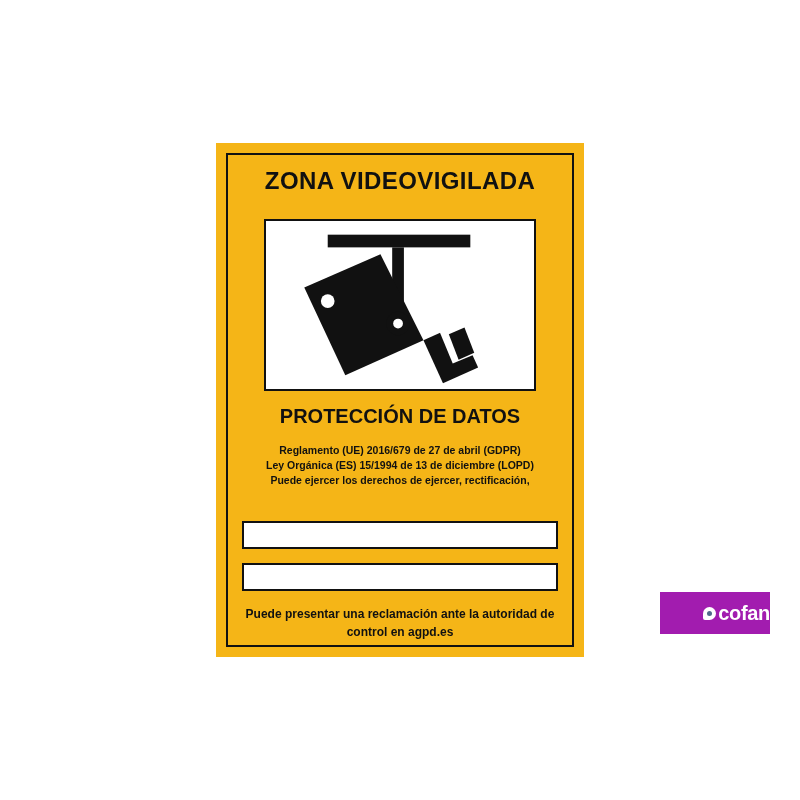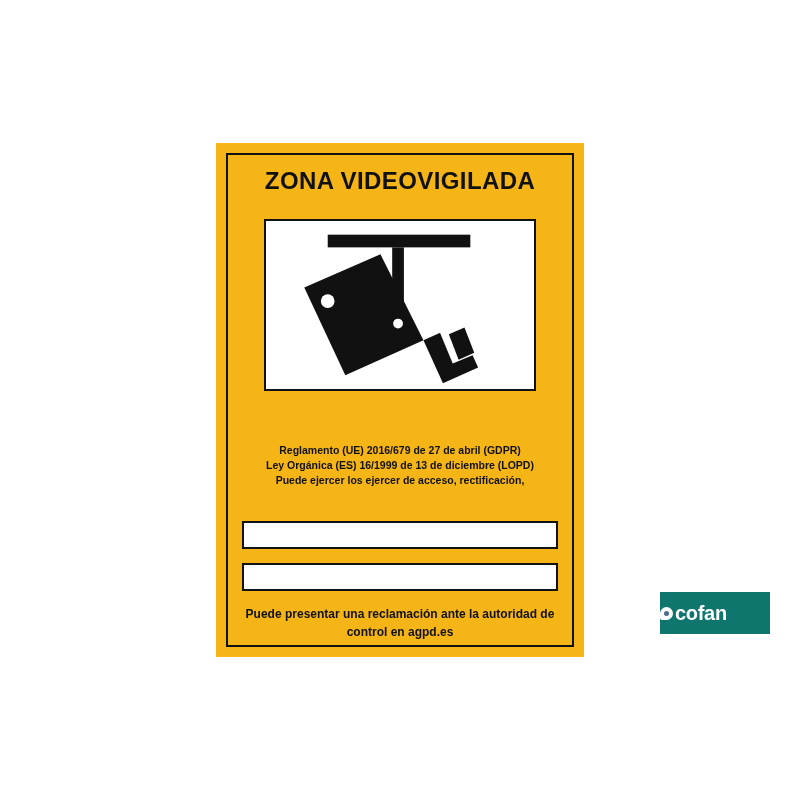--- a/index.html
+++ b/index.html
@@ -120,24 +120,24 @@
     display: block;
   }
 
   
   #cofan-logo {
     position: absolute;
     left: 660px;
     top: 592px;
     width: 110px;
     height: 42px;
-    background: #0f766e;
+    background: #a21caf;
     display: flex;
     align-items: center;
-    justify-content: flex-start;
+    justify-content: flex-end;
   }
   #cofan-logo .logo-inner {
     display: flex;
     align-items: center;
     gap: 2px;
   }
   #cofan-logo .logo-mark {
     width: 13px;
     height: 13px;
     background: #ffffff;
@@ -183,25 +183,26 @@
       <polygon points="176,112 200,102 214,136 190,146" fill="#ffffff"></polygon>
       <polygon points="186,116 202,109 212,135 196,142" fill="#111111"></polygon>
 
       <circle cx="62" cy="82" r="7" fill="#ffffff"></circle>
 
       <circle cx="134" cy="105" r="12" fill="#111111"></circle>
       <circle cx="134" cy="105" r="5" fill="#ffffff"></circle>
     </svg>
   </div>
 
+  <div id="sign-subtitle">PROTECCIÓN DE DATOS</div>
 
   <div id="legal-block">
     <span class="legal-line">Reglamento (UE) 2016/679 de 27 de abril (GDPR)</span>
-    <span class="legal-line">Ley Orgánica (ES) 16/1999 de 13 de diciembre (LOPD)</span>
-    <span class="legal-line">Puede ejercer los ejercer de acceso, rectificación,</span>
+    <span class="legal-line">Ley Orgánica (ES) 15/1994 de 13 de diciembre (LOPD)</span>
+    <span class="legal-line">Puede ejercer los derechos de ejercer, rectificación,</span>
   </div>
 
   <div class="write-field" id="field-1"></div>
 
   <div class="write-field" id="field-2"></div>
 
   <div id="footer-block">
     <span class="footer-line">Puede presentar una reclamación ante la autoridad de control en agpd.es</span>
   </div>
 

